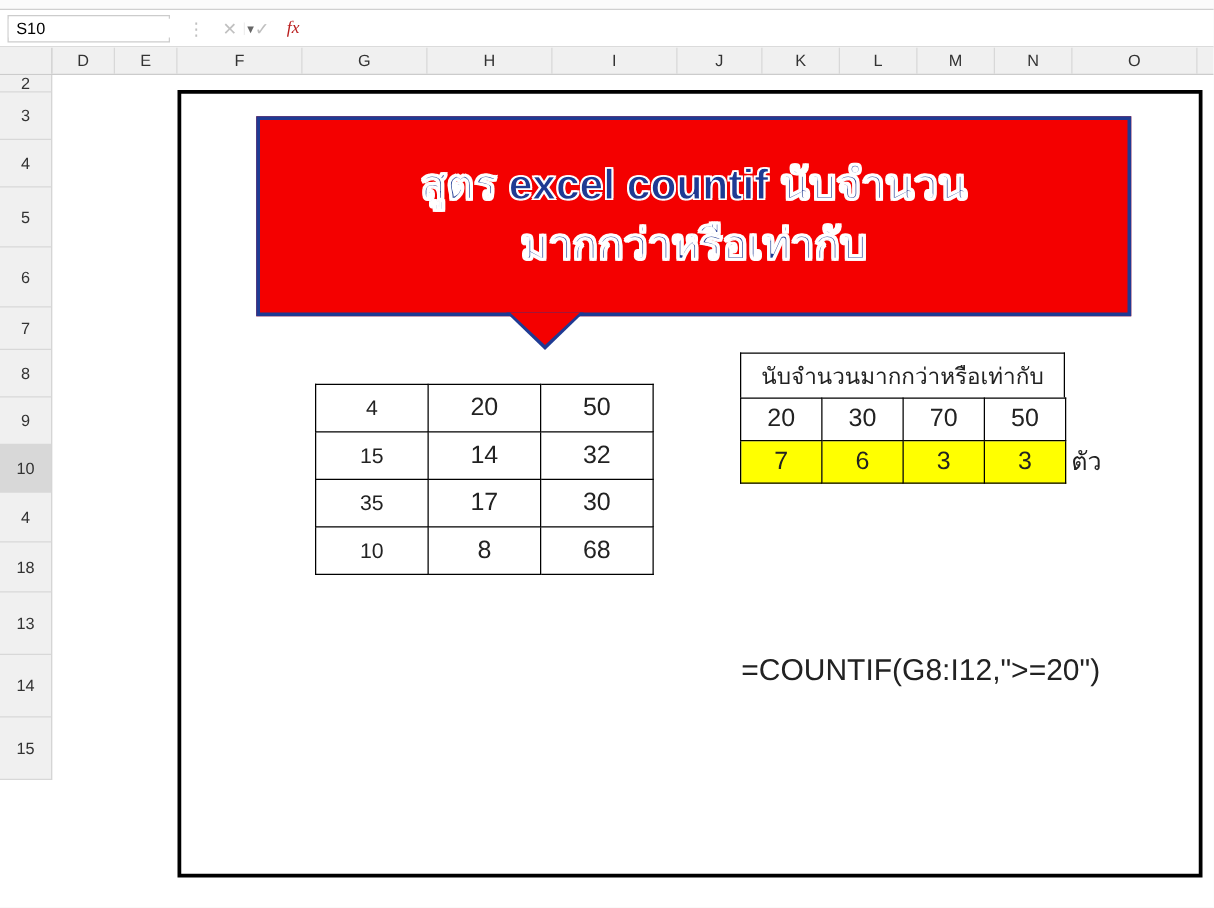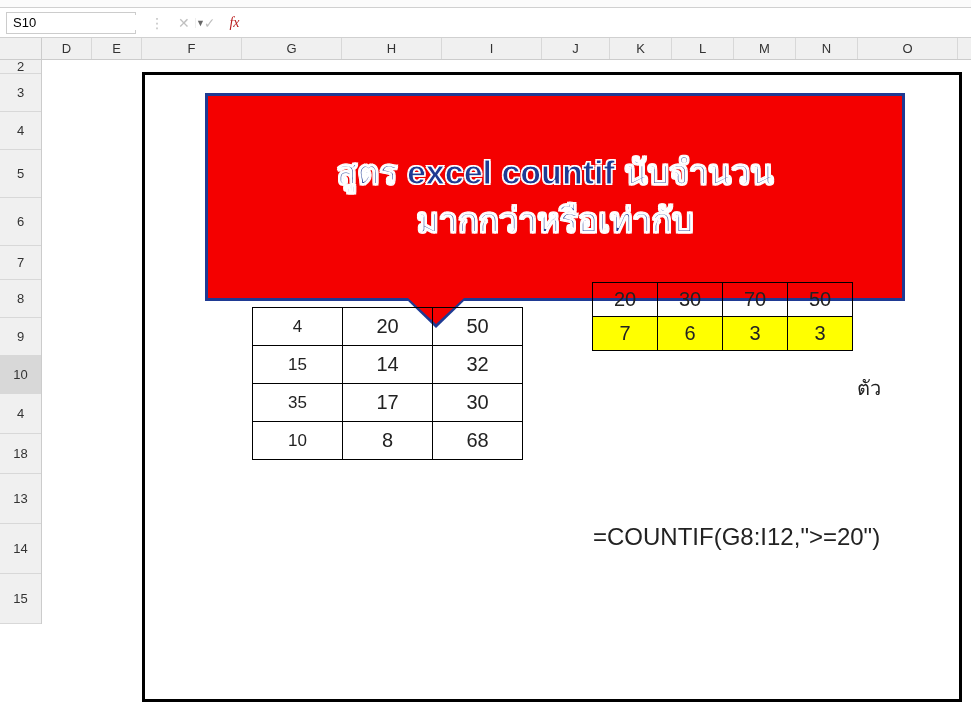--- a/index.html
+++ b/index.html
@@ -150,21 +150,21 @@
     background: #fff;
     border: 3px solid #000;
   }
 
   
   .red-callout {
     position: absolute;
     left: 60px;
     top: 18px;
     width: 700px;
-    height: 208px;
+    height: 160px;
     background: #f40000;
     border: 3px solid #1f3a93;
   }
   .red-callout .title-text {
     width: 100%;
     height: 100%;
     display: flex;
     flex-direction: column;
     align-items: center;
     justify-content: center;
@@ -240,21 +240,20 @@
     height: 34px;
     text-align: center;
     font-size: 20px;
   }
   .result-table tr.yellow td { background: #ffff00; }
   .unit-label {
     position: absolute;
     left: 712px;
     top: 278px;
     font-size: 20px;
-    margin-top: 19px;
   }
 
   
   .formula-display {
     position: absolute;
     left: 448px;
     top: 448px;
     font-size: 24px;
     font-family: Tahoma, sans-serif;
   }
@@ -346,20 +345,21 @@
         </tr>
         <tr>
           <td class="smallf">10</td>
           <td>8</td>
           <td>68</td>
         </tr>
       </tbody>
         </table>
 
       <div class="result-wrap">
+        <div class="result-caption">นับจำนวนมากกว่าหรือเท่ากับ</div>
         <table class="result-table">
           <tbody>
               <tr>
             <td>20</td>
             <td>30</td>
             <td>70</td>
             <td>50</td>
           </tr>
           <tr class="yellow">
             <td>7</td>

